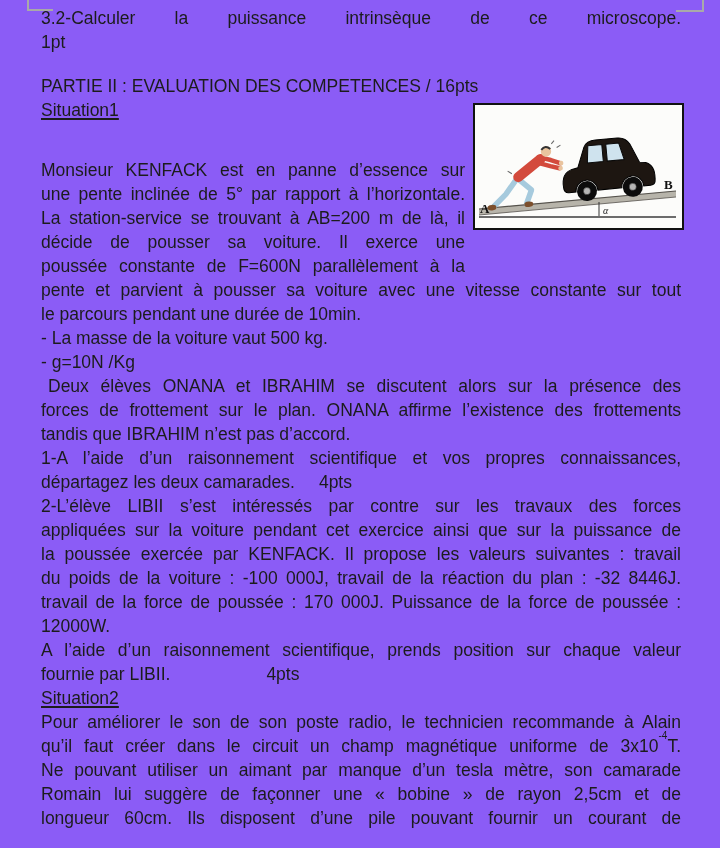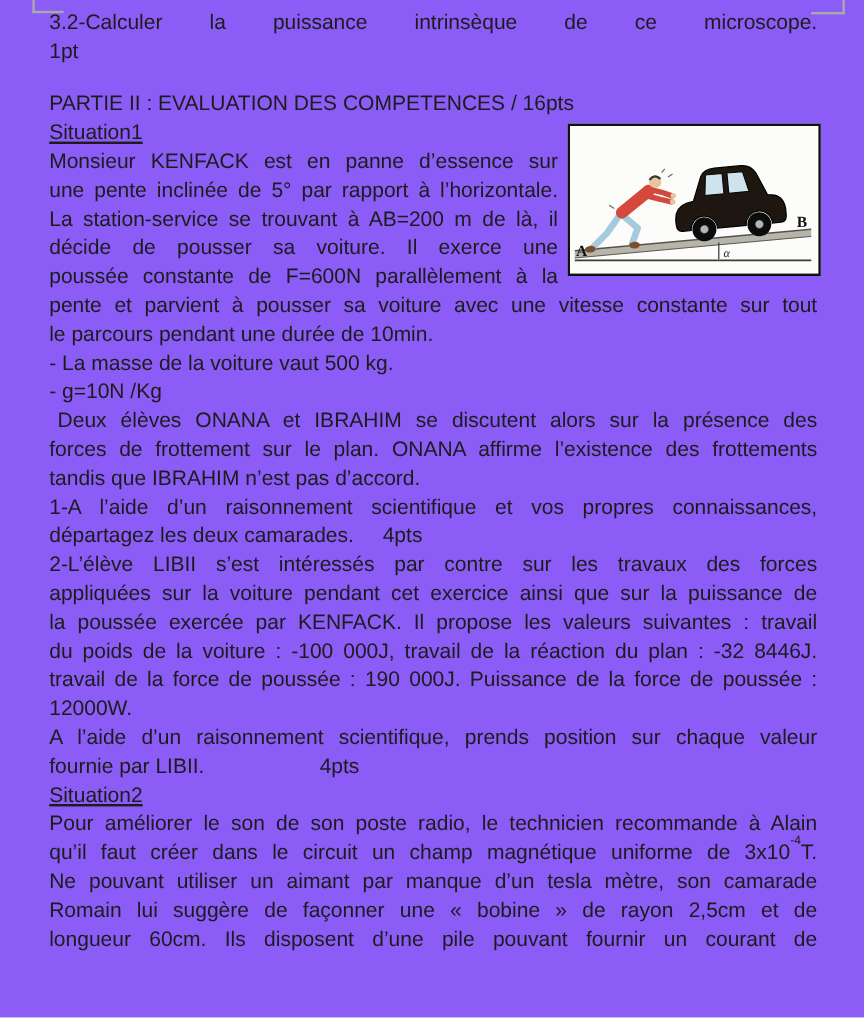--- a/index.html
+++ b/index.html
@@ -8,21 +8,21 @@
     background:#8b5cf6; color:#1c1c1c;
     font-family:"Liberation Sans", sans-serif;
     font-size:17.5px;
     padding-left:29px;
   }
   .content { position:absolute; left:41px; top:6px; width:640px; }
   .line { line-height:24px; height:24px; white-space:normal; }
   .j { text-align:justify; text-align-last:justify; }
   .b { font-weight:normal; }
   .u { text-decoration:underline; text-decoration-thickness:1.6px; text-underline-offset:2px; }
-  .narrow { width:424px; }
+  .narrow { width:424px;margin-top:36px; }
   .spacer { height:20px; }
   .gap { display:inline-block; height:1px; }
   sup.e { font-size:10px; position:relative; top:-6px; line-height:0; }
   
   .corner-left  { position:absolute; left:27px;  top:0; width:24px; height:9px;
                   border-left:2px solid #a9a9a9; border-bottom:2px solid #a9a9a9; }
   .corner-right { position:absolute; left:676px; top:0; width:26px; height:10px;
                   border-right:2px solid #a9a9a9; border-bottom:2px solid #a9a9a9; }
   
   .figure {
@@ -67,21 +67,21 @@
         <div class="line"><span>- g=10N /Kg</span></div>
         <div class="line j" style="padding-left: 7px;"><span>Deux élèves ONANA et IBRAHIM se discutent alors sur la présence des</span></div>
         <div class="line j"><span>forces de frottement sur le plan. ONANA affirme l’existence des frottements</span></div>
         <div class="line"><span>tandis que IBRAHIM n’est pas d’accord.</span></div>
         <div class="line j"><span>1-A l’aide d’un raisonnement scientifique et vos propres connaissances,</span></div>
         <div class="line"><span>départagez les deux camarades.</span><span class="gap" style="width: 24px;"></span><span class="b">4pts</span></div>
         <div class="line j"><span>2-L’élève LIBII s’est intéressés par contre sur les travaux des forces</span></div>
         <div class="line j"><span>appliquées sur la voiture pendant cet exercice ainsi que sur la puissance de</span></div>
         <div class="line j"><span>la poussée exercée par KENFACK. Il propose les valeurs suivantes : travail</span></div>
         <div class="line j"><span>du poids de la voiture : -100 000J, travail de la réaction du plan : -32 8446J.</span></div>
-        <div class="line j"><span>travail de la force de poussée : 190 000J. Puissance de la force de poussée :</span></div>
+        <div class="line j"><span>travail de la force de poussée : 170 000J. Puissance de la force de poussée :</span></div>
         <div class="line"><span>12000W.</span></div>
         <div class="line j"><span>A l’aide d’un raisonnement scientifique, prends position sur chaque valeur</span></div>
         <div class="line"><span>fournie par LIBII.</span><span class="gap" style="width: 96px;"></span><span class="b">4pts</span></div>
       </div>
 
     <div class="line"><span class="b u">Situation2</span></div>
 
     <div>
         <div class="line j"><span>Pour améliorer le son de son poste radio, le technicien recommande à Alain</span></div>
         <div class="line j"><span>qu’il faut créer dans le circuit un champ magnétique uniforme de 3x10</span><sup class="e">-4</sup><span>T.</span></div>

